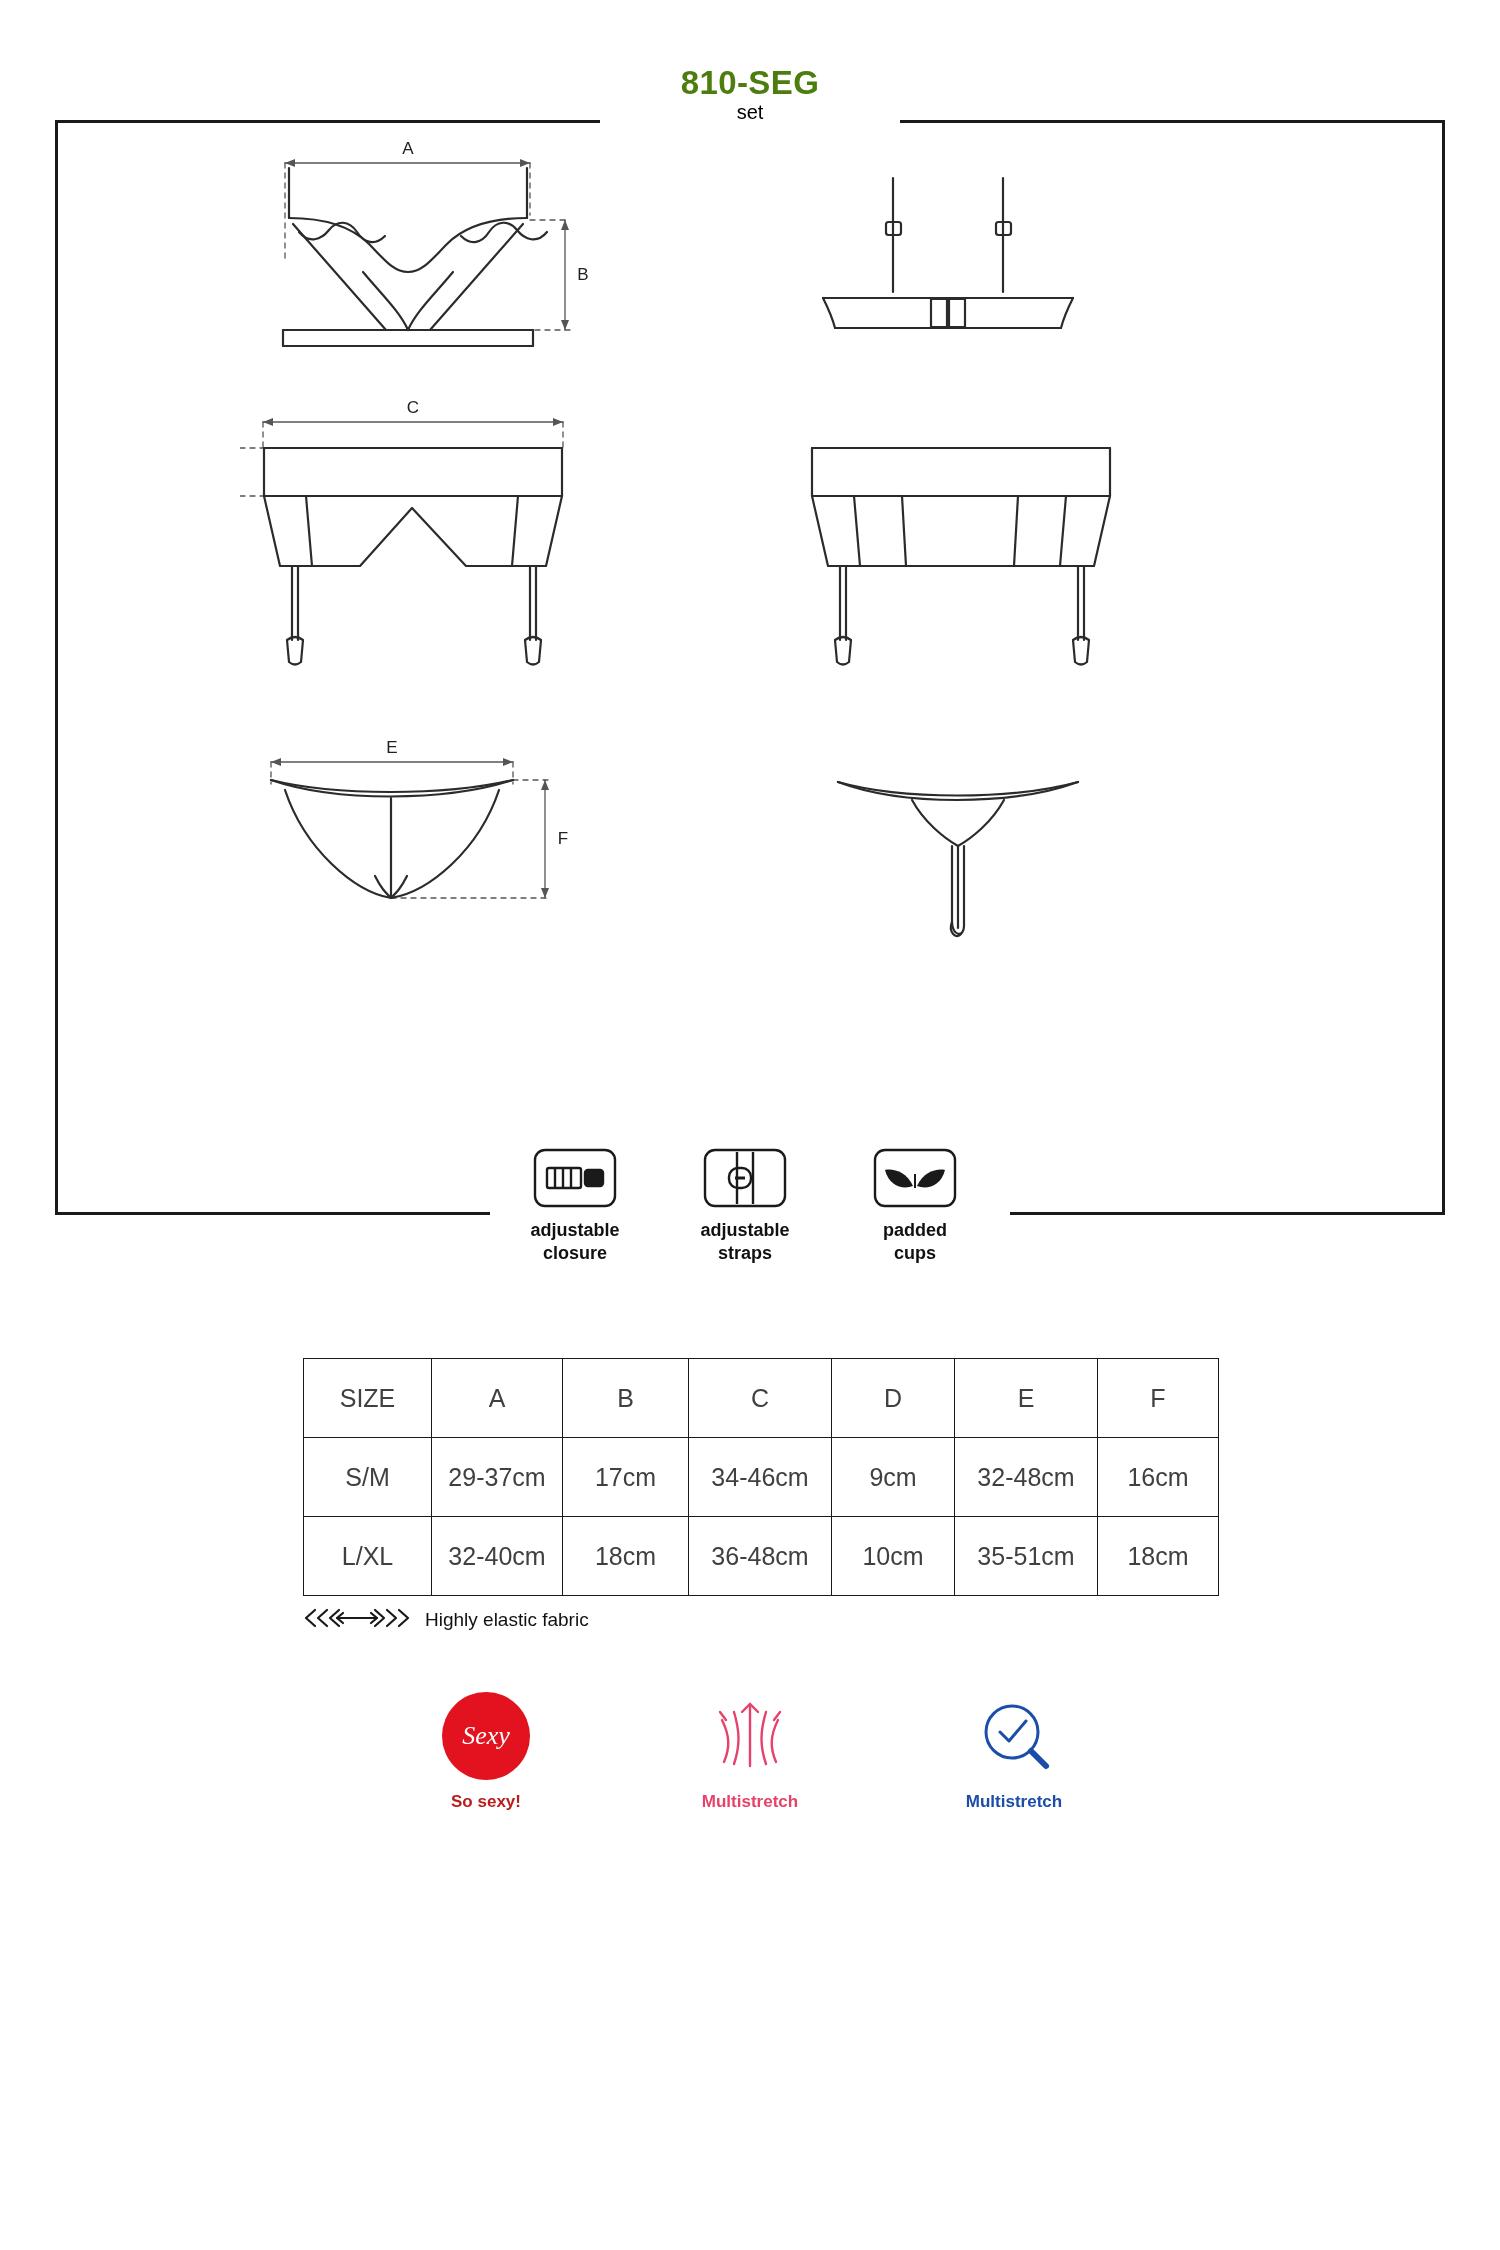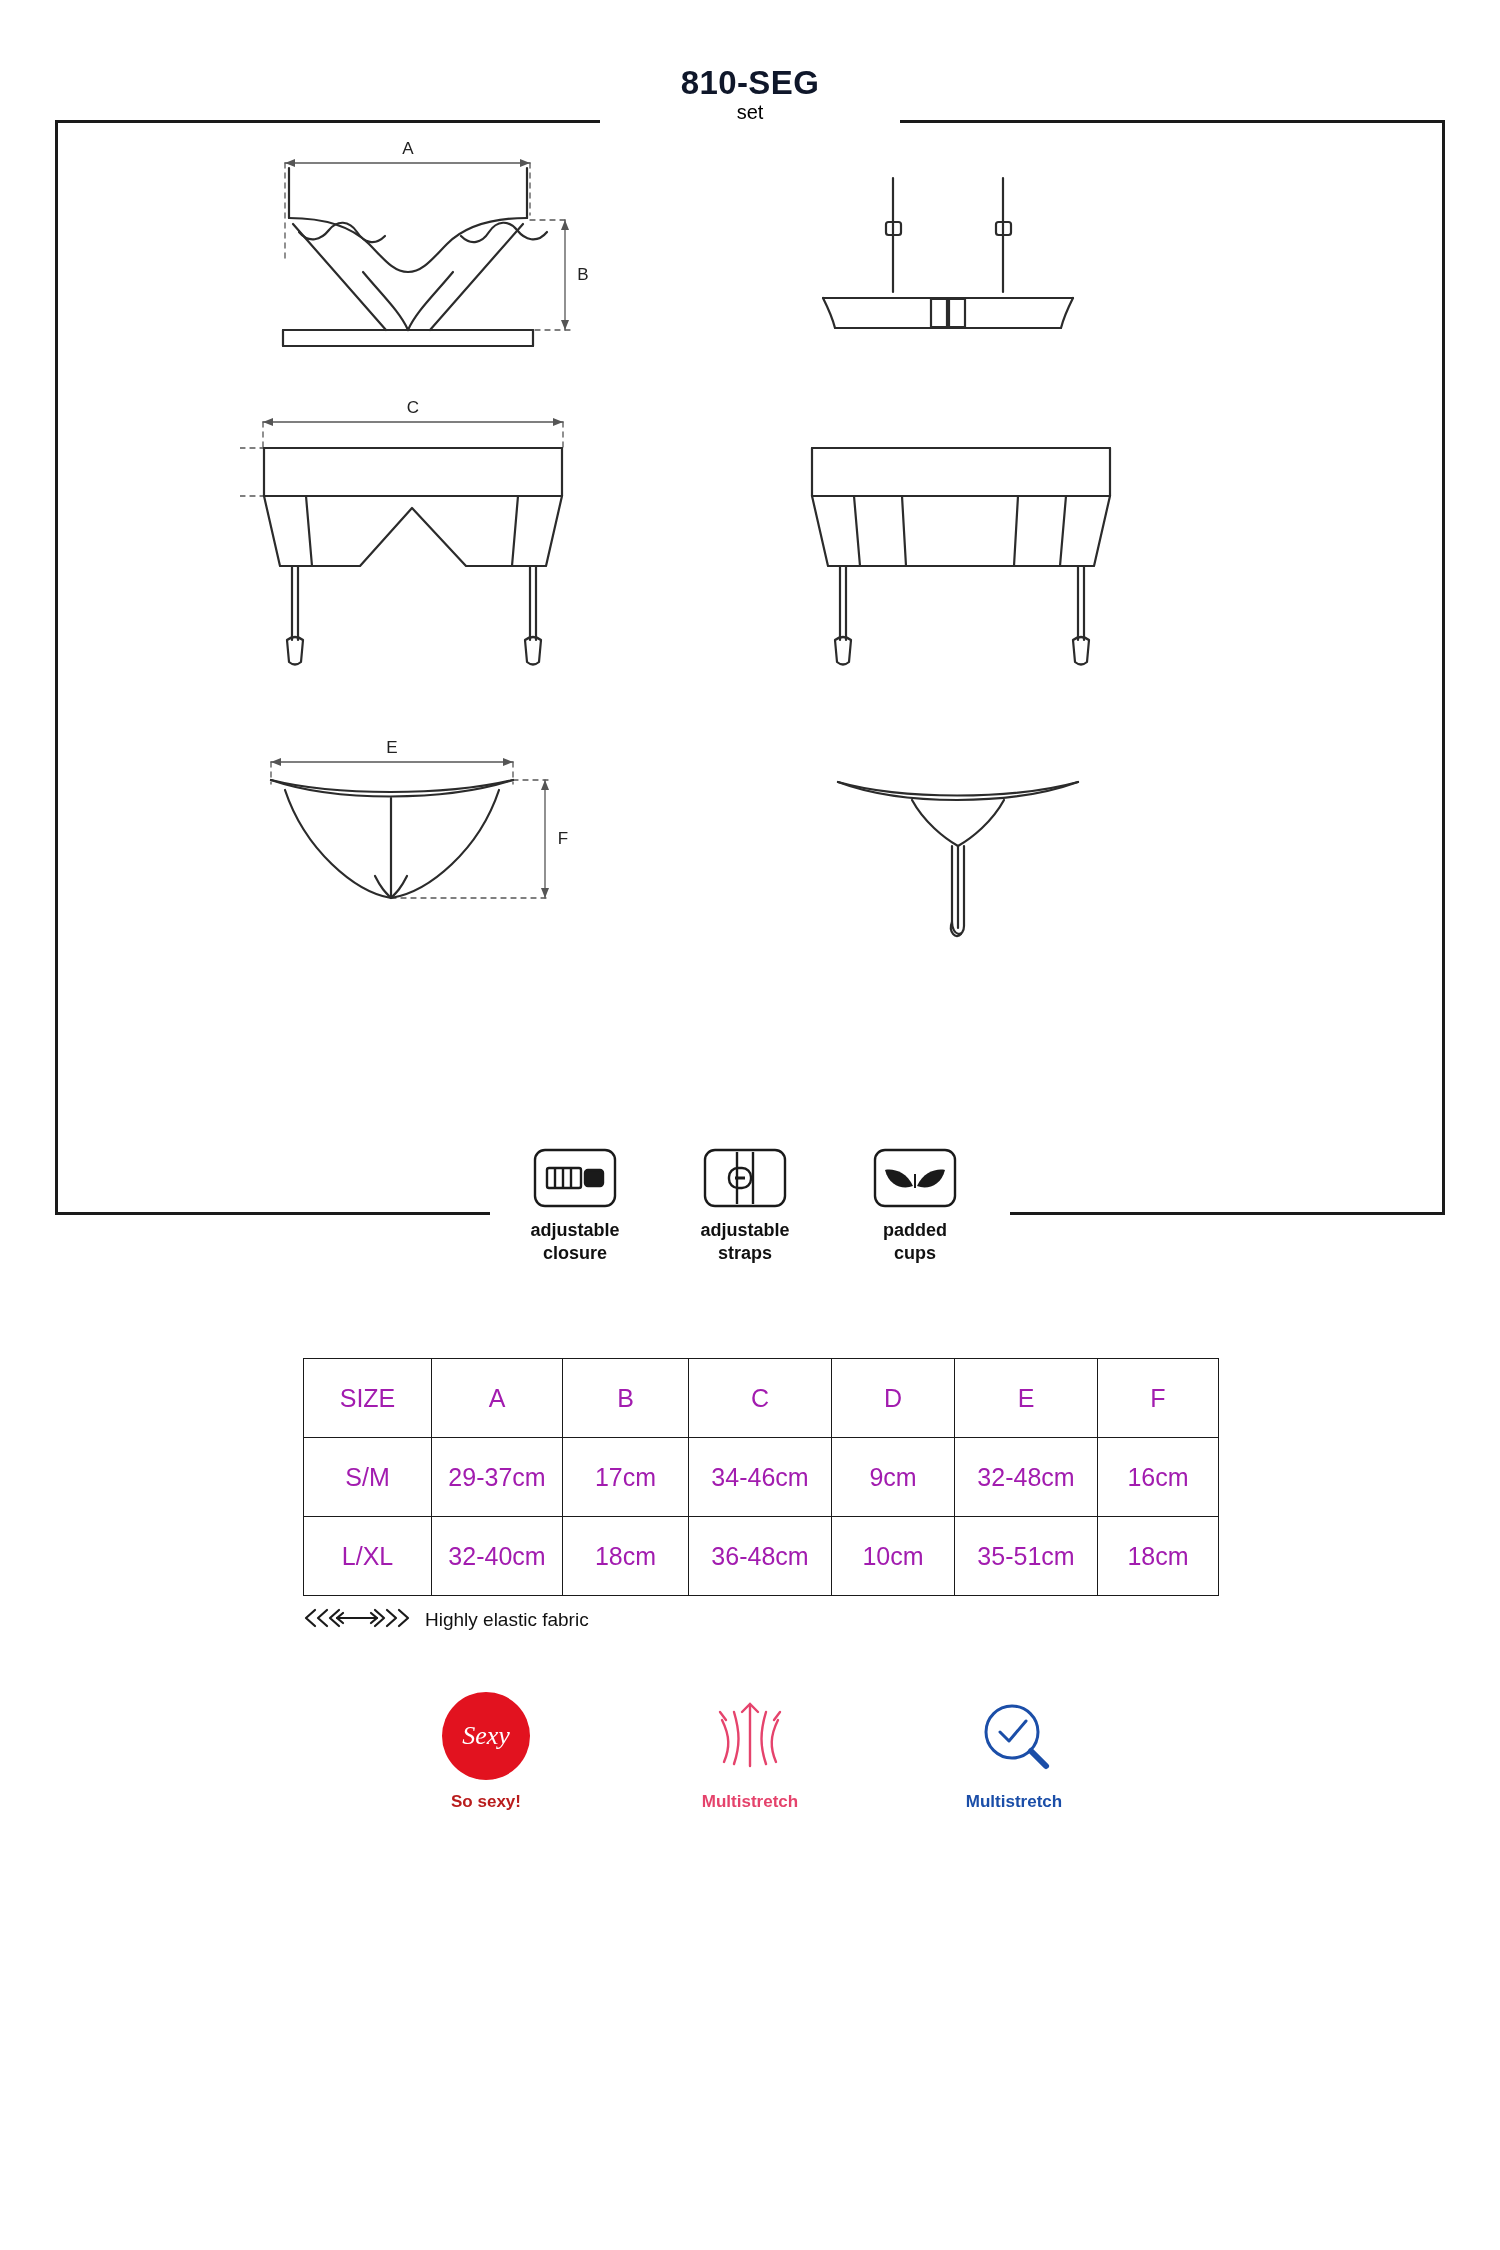--- a/index.html
+++ b/index.html
@@ -44,21 +44,21 @@
     position: absolute;
     left: 0;
     right: 0;
     top: -55px;
     text-align: center;
   }
   .title-block .model {
     font-size: 33px;
     font-weight: bold;
     letter-spacing: 0.4px;
-    color: #0f172a;
+    color: #4d7c0f;
     line-height: 1.1;
   }
   .title-block .subtitle {
     font-size: 20px;
     color: #000000;
   }
 
   
   .drawings {
     position: absolute;
@@ -108,21 +108,21 @@
   table.size-table {
     border-collapse: collapse;
     width: 894px;
     table-layout: fixed;
   }
   table.size-table td {
     border: 1.5px solid #1a1a1a;
     height: 76px;
     text-align: center;
     font-size: 25px;
-    color: #a21caf;
+    color: #404040;
     font-weight: normal;
   }
   table.size-table tr td:first-child {
     width: 125px;
   }
   table.size-table td.c-a { width: 128px; }
   table.size-table td.c-b { width: 123px; }
   table.size-table td.c-c { width: 140px; }
   table.size-table td.c-d { width: 120px; }
   table.size-table td.c-e { width: 140px; }

